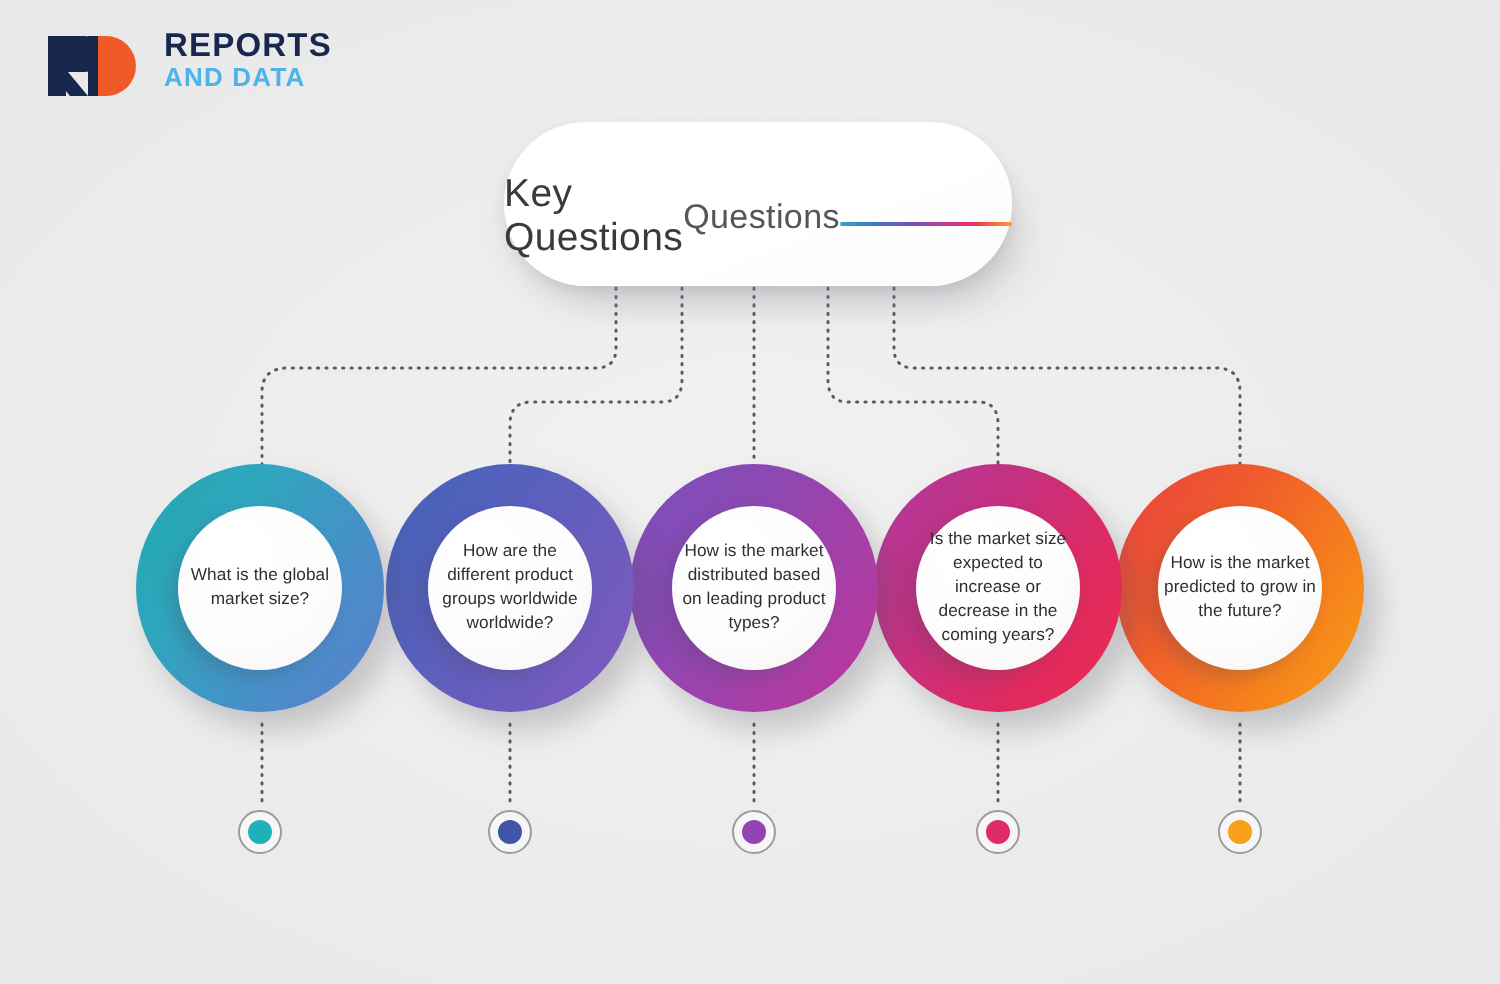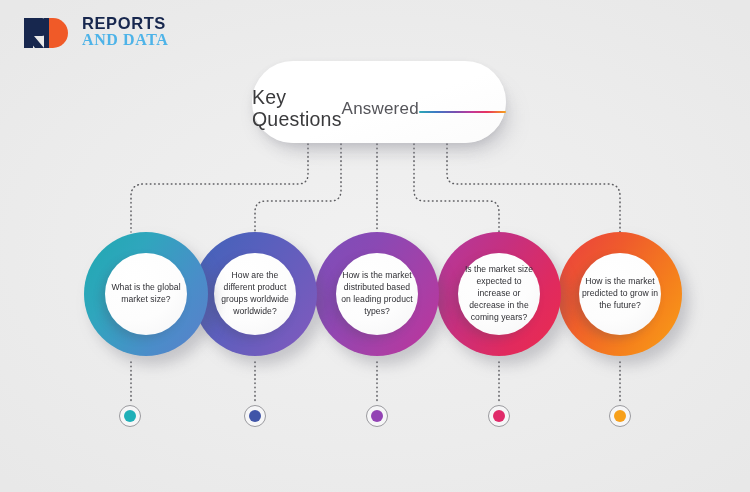--- a/index.html
+++ b/index.html
@@ -44,26 +44,25 @@
     line-height: 1.05;
   }
   .logo-line1 {
     font-size: 16.5px;
     font-weight: bold;
     letter-spacing: 0.6px;
     color: #17274e;
     display: block;
   }
   .logo-line2 {
-    font-size: 16px;
+    font-size: 13px;
     font-weight: bold;
     letter-spacing: 0.6px;
     color: #4db3e8;
     display: block;
-    font-family: Liberation Serif, serif;
   }
 
   
   #header-card {
     position: absolute;
     left: 252px;
     top: 61px;
     width: 254px;
     height: 82px;
     background: linear-gradient(160deg, #ffffff 0%, #ffffff 55%, #fbfbfb 100%);
@@ -148,21 +147,21 @@
     box-sizing: border-box;
     padding: 3px;
   }
   .node-text {
     font-size: 8.6px;
     line-height: 1.38;
     color: #2e2e33;
     letter-spacing: 0.05px;
   }
 
-  #node-0 { left: 84px;  background: linear-gradient(125deg, #1fa9b0 0%, #2fa6bd 32%, #4a8dc9 70%, #5b7fcb 100%); z-index: 5; }
+  #node-0 { left: 68px;  background: linear-gradient(125deg, #1fa9b0 0%, #2fa6bd 32%, #4a8dc9 70%, #5b7fcb 100%); z-index: 5; }
   #node-1 { left: 193px; background: linear-gradient(125deg, #4063b8 0%, #5660bd 35%, #6f5cbd 72%, #8459be 100%); z-index: 4; }
   #node-2 { left: 315px; background: linear-gradient(125deg, #7b4fba 0%, #8a49b4 33%, #a83fa6 70%, #c0339a 100%); z-index: 3; }
   #node-3 { left: 437px; background: linear-gradient(125deg, #b03aa0 0%, #c6307f 38%, #e02a5e 72%, #ec2b4e 100%); z-index: 2; }
   #node-4 { left: 558px; background: linear-gradient(125deg, #ea4040 0%, #ef5b2c 35%, #f5801c 70%, #f9a016 100%); z-index: 1; }
 
   
   .legend-dot {
     position: absolute;
     top: 405px;
     width: 22px;
@@ -219,21 +218,21 @@
 
     <path class="conn-path" d="M131,362 L131,403"></path>
     <path class="conn-path" d="M255,362 L255,403"></path>
     <path class="conn-path" d="M377,362 L377,403"></path>
     <path class="conn-path" d="M499,362 L499,403"></path>
     <path class="conn-path" d="M620,362 L620,403"></path>
   </svg>
 
   <div id="header-card">
     <div id="header-title">Key Questions</div>
-    <div id="header-sub">Answered</div>
+    <div id="header-sub">Questions</div>
     <div id="header-gradient-bar"></div>
   </div>
 
   <div class="node" id="node-0">
     <div class="node-inner">
       <span class="node-text">What is the global market size?</span>
     </div>
   </div>
 
   <div class="node" id="node-1">

